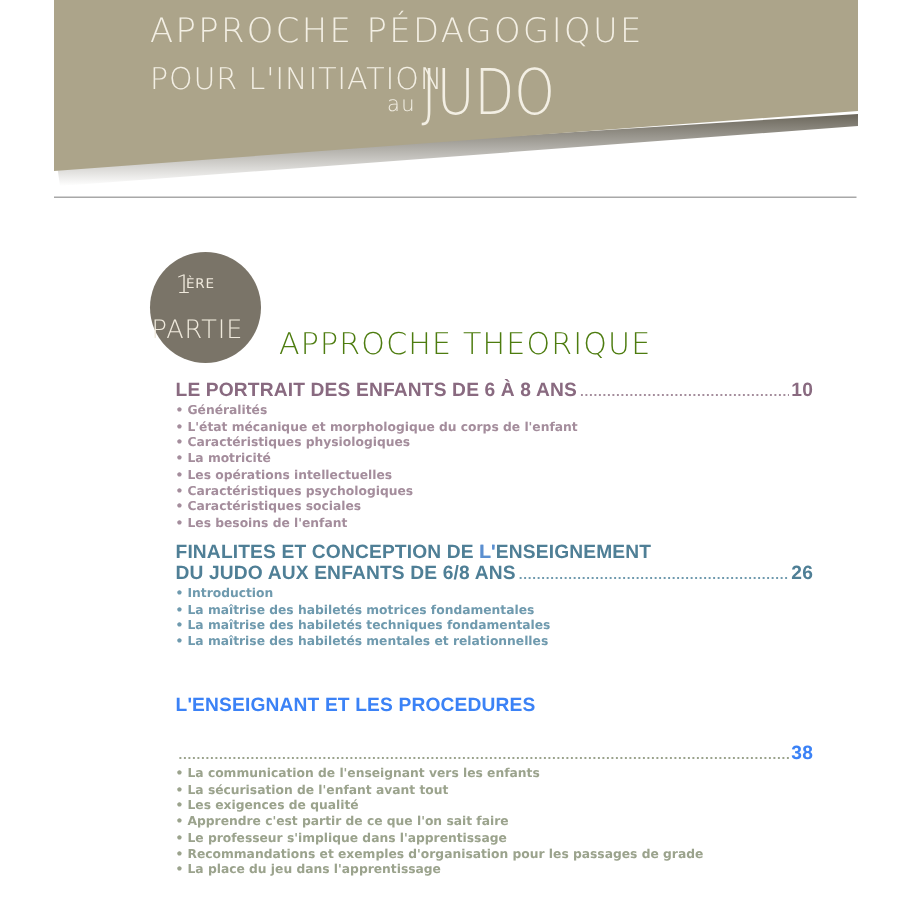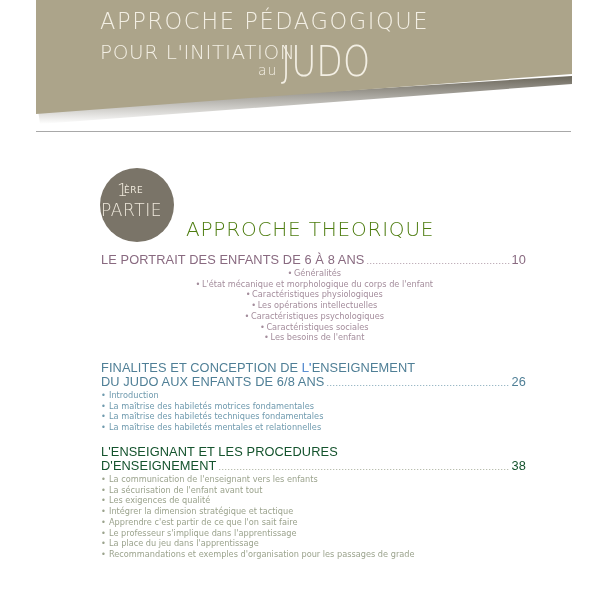--- a/index.html
+++ b/index.html
@@ -7,34 +7,34 @@
   .banner-shadow { position:absolute; left:0; top:0; width:600px; height:130px; }
   .banner-title { position:absolute; color:#f3efe4; font-family:"DejaVu Sans", sans-serif; font-weight:200; letter-spacing:1px; white-space:nowrap; }
   .t1 { left:100px; top:8px; font-size:22.5px; letter-spacing:1.6px; }
   .t2 { left:100px; top:40px; font-size:20px; letter-spacing:0.6px; }
   .t3 { left:258px; top:62px; font-size:14px; }
   .t4 { left:281px; top:37px; font-size:42px; letter-spacing:0px; font-weight:100; transform:scaleX(0.82); transform-origin:left top; }
   .rule { position:absolute; left:36px; top:131px; width:535px; height:1px; background:#a8a8a8; }
   .circle { position:absolute; left:100px; top:168px; width:74px; height:74px; border-radius:50%; background:#7a7468; }
   .circle-sup { position:absolute; left:124px; top:185px; color:#efe9dc; font-size:9px; letter-spacing:0.5px; }
   .circle-one { position:absolute; left:117px; top:180px; color:#efe9dc; font-size:17px; font-weight:200; }
-  .circle-main { position:absolute; left:101px; top:200px; color:#efe9dc; font-size:17px; letter-spacing:0.6px; font-weight:200; white-space:nowrap; }
+  .circle-main { position:absolute; left:101px; top:210px; color:#efe9dc; font-size:17px; letter-spacing:0.6px; font-weight:200; white-space:nowrap; }
   .part-title { position:absolute; left:186px; top:217px; color:#4d7c0f; font-size:20px; letter-spacing:0.8px; font-weight:200; white-space:nowrap; }
-  .sec { position:absolute; left:101px; width:425px; }
+  .sec { position:absolute; left:117px; width:425px;font-weight:bold; }
   .head { font-family:"Liberation Sans", sans-serif; font-size:12.8px; line-height:14px; white-space:nowrap; letter-spacing:0.1px; }
   .head-line { display:flex; align-items:baseline; }
   .head-line .dots { flex:1; overflow:hidden; white-space:nowrap; margin:0 2px; font-size:9px; letter-spacing:0.5px; }
   .head-line .dots::before { content:"........................................................................................................................................................................"; }
   .page-no { font-size:12.8px; }
   ul { list-style:none; margin:0; padding:0; }
   li { font-family:"DejaVu Sans", sans-serif; font-size:8.2px; line-height:10.7px; white-space:nowrap; }
   li .bullet { display:inline-block; width:8px; }
-  .s1 .head { color:#896a80; } .s1 li { color:#a48d9c;text-align:center; } .s1 .dots { color:#a48d9c; }
+  .s1 .head { color:#896a80; } .s1 li { color:#a48d9c; } .s1 .dots { color:#a48d9c; }
   .s2 .head { color:#4f7f96; } .s2 li { color:#6f9aae; } .s2 .dots { color:#6f9aae; }
-  .s3 .head { color:#14532d; } .s3 li { color:#9ba38d; } .s3 .dots { color:#9ba38d; }
+  .s3 .head { color:#3b82f6;margin-top:18px; } .s3 li { color:#9ba38d; } .s3 .dots { color:#9ba38d; }
   .glitch { color:#5b8fd0; background:linear-gradient(#7aa7e0,#5b8fd0); -webkit-background-clip:text; }
 </style>
 </head>
 <body>
 
 <svg class="banner-shadow" viewBox="0 0 600 130" width="600" height="130">
   <defs>
     <linearGradient id="sh" x1="0" y1="0" x2="0" y2="1">
       <stop offset="0" stop-color="#5a5548" stop-opacity="0.9"></stop>
       <stop offset="1" stop-color="#5a5548" stop-opacity="0"></stop>
@@ -60,20 +60,21 @@
 <div class="sec s1" style="top:253px;">
   <div class="head head-line">
     <span>LE PORTRAIT DES ENFANTS DE 6 À 8 ANS</span>
     <span class="dots"></span>
     <span class="page-no">10</span>
   </div>
   <ul style="margin-top:0px;">
     <li><span class="bullet">•</span><span>Généralités</span></li>
     <li><span class="bullet">•</span><span>L'état mécanique et morphologique du corps de l'enfant</span></li>
     <li><span class="bullet">•</span><span>Caractéristiques physiologiques</span></li>
+    <li><span class="bullet">•</span><span>La motricité</span></li>
     <li><span class="bullet">•</span><span>Les opérations intellectuelles</span></li>
     <li><span class="bullet">•</span><span>Caractéristiques psychologiques</span></li>
     <li><span class="bullet">•</span><span>Caractéristiques sociales</span></li>
     <li><span class="bullet">•</span><span>Les besoins de l'enfant</span></li>
   </ul>
 </div>
 
 <div class="sec s2" style="top:361px;">
   <div class="head">
     <span>FINALITES ET CONCEPTION DE </span><span class="glitch">L'</span><span>ENSEIGNEMENT</span>
@@ -89,27 +90,25 @@
     <li><span class="bullet">•</span><span>La maîtrise des habiletés techniques fondamentales</span></li>
     <li><span class="bullet">•</span><span>La maîtrise des habiletés mentales et relationnelles</span></li>
   </ul>
 </div>
 
 <div class="sec s3" style="top:445px;">
   <div class="head">
     <span>L'ENSEIGNANT ET LES PROCEDURES</span>
   </div>
   <div class="head head-line">
-    <span>D'ENSEIGNEMENT</span>
     <span class="dots"></span>
     <span class="page-no">38</span>
   </div>
   <ul>
     <li><span class="bullet">•</span><span>La communication de l'enseignant vers les enfants</span></li>
     <li><span class="bullet">•</span><span>La sécurisation de l'enfant avant tout</span></li>
     <li><span class="bullet">•</span><span>Les exigences de qualité</span></li>
-    <li><span class="bullet">•</span><span>Intégrer la dimension stratégique et tactique</span></li>
     <li><span class="bullet">•</span><span>Apprendre c'est partir de ce que l'on sait faire</span></li>
     <li><span class="bullet">•</span><span>Le professeur s'implique dans l'apprentissage</span></li>
+    <li><span class="bullet">•</span><span>Recommandations et exemples d'organisation pour les passages de grade</span></li>
     <li><span class="bullet">•</span><span>La place du jeu dans l'apprentissage</span></li>
-    <li><span class="bullet">•</span><span>Recommandations et exemples d'organisation pour les passages de grade</span></li>
   </ul>
 </div>
 
 </body></html>

